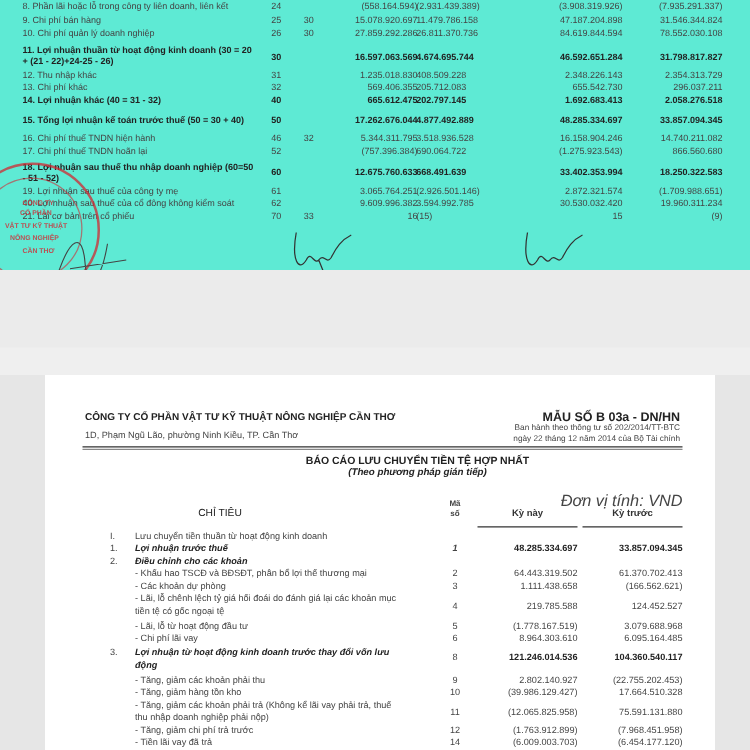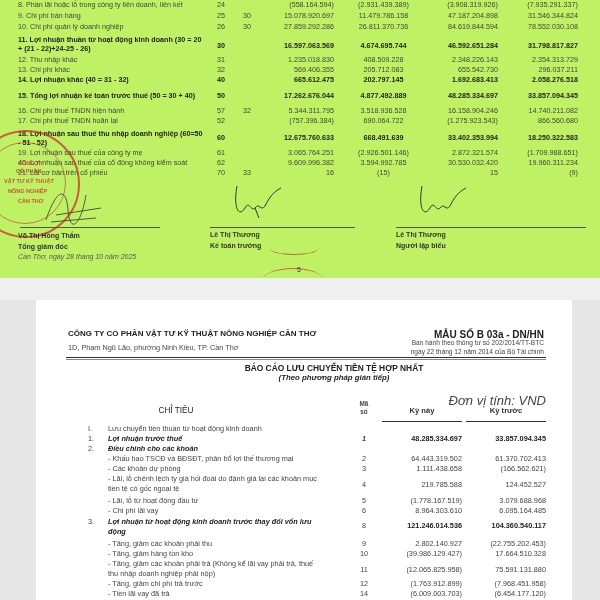--- a/index.html
+++ b/index.html
@@ -1,28 +1,28 @@
 <!DOCTYPE html>
 <html><head>
 <meta charset="utf-8">
 <style>
   html, body { margin: 0; padding: 0; }
   body { width: 600px; height: 600px; overflow: hidden; background: #ebebeb; font-family: "Liberation Sans", sans-serif; color: #222; position: relative; }
-  .page1 { position: absolute; left: 0; top: 0; width: 600px; height: 278px; background: #bef264; overflow: hidden; }
+  .page1 { position: absolute; left: 0; top: 0; width: 600px; height: 216px; background: #5eead4; overflow: hidden; }
   .page2 { position: absolute; left: 36px; top: 300px; width: 536px; height: 300px; background: #fff; overflow: hidden; }
   .gutter { position: absolute; left: 0; top: 278px; width: 600px; height: 22px; background: #efefef; }
   .left-strip { position: absolute; left: 0; top: 300px; width: 36px; height: 300px; background: #e6e6e6; }
   .right-strip { position: absolute; left: 572px; top: 300px; width: 28px; height: 300px; background: #e6e6e6; }
 
   .row { position: absolute; left: 0; width: 600px; font-size: 7.2px; line-height: 9px; color: #444; }
   .row .lbl { position: absolute; left: 18px; width: 188px; }
   .row .code { position: absolute; left: 214px; width: 14px; text-align: center; }
   .row .note { position: absolute; left: 240px; width: 14px; text-align: center; }
   .row .v1 { position: absolute; left: 268px; width: 66px; text-align: right; }
-  .row .v2 { position: absolute; left: 349px; width: 69px; text-align: center; }
+  .row .v2 { position: absolute; left: 333px; width: 69px; text-align: left; }
   .row .v3 { position: absolute; left: 426px; width: 72px; text-align: right; }
   .row .v4 { position: absolute; left: 504px; width: 74px; text-align: right; }
   .row.bold { font-weight: bold; color: #222; }
 
   .sig-line { position: absolute; height: 1px; background: #555; }
   .sig-name { position: absolute; font-size: 7px; font-weight: bold; color: #333; }
   .sig-title { position: absolute; font-size: 7px; font-weight: bold; color: #333; }
   .sig-date { position: absolute; font-size: 7px; font-style: italic; color: #555; }
   .page-num { position: absolute; left: 297px; top: 266px; font-size: 7px; color: #333; }
 
@@ -127,21 +127,21 @@
   <div class="row bold" style="top:91px">
     <span class="lbl" style="width:200px">15. Tổng lợi nhuận kế toán trước thuế (50 = 30 + 40)</span>
     <span class="code">50</span>
     <span class="v1">17.262.676.044</span>
     <span class="v2">4.877.492.889</span>
     <span class="v3">48.285.334.697</span>
     <span class="v4">33.857.094.345</span>
   </div>
   <div class="row" style="top:106px">
     <span class="lbl">16. Chi phí thuế TNDN hiện hành</span>
-    <span class="code">57</span>
+    <span class="code">46</span>
     <span class="note">32</span>
     <span class="v1">5.344.311.795</span>
     <span class="v2">3.518.936.528</span>
     <span class="v3">16.158.904.246</span>
     <span class="v4">14.740.211.082</span>
   </div>
   <div class="row" style="top:116px">
     <span class="lbl">17. Chi phí thuế TNDN hoãn lại</span>
     <span class="code">52</span>
     <span class="v1">(757.396.384)</span>

